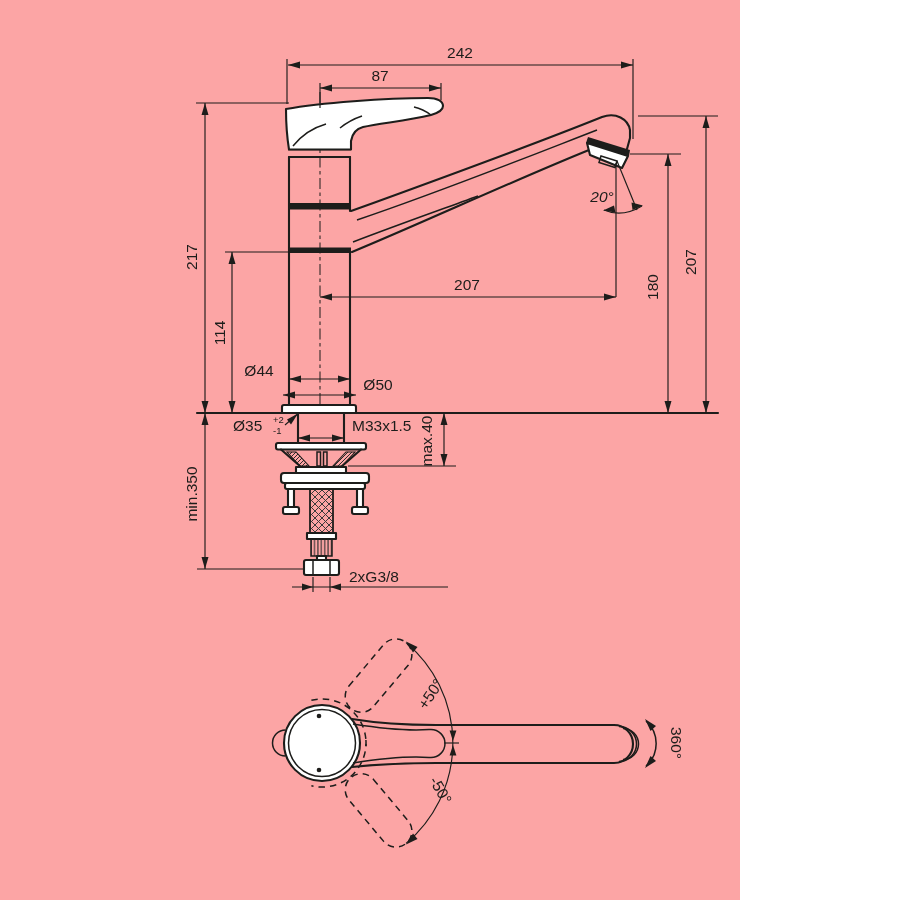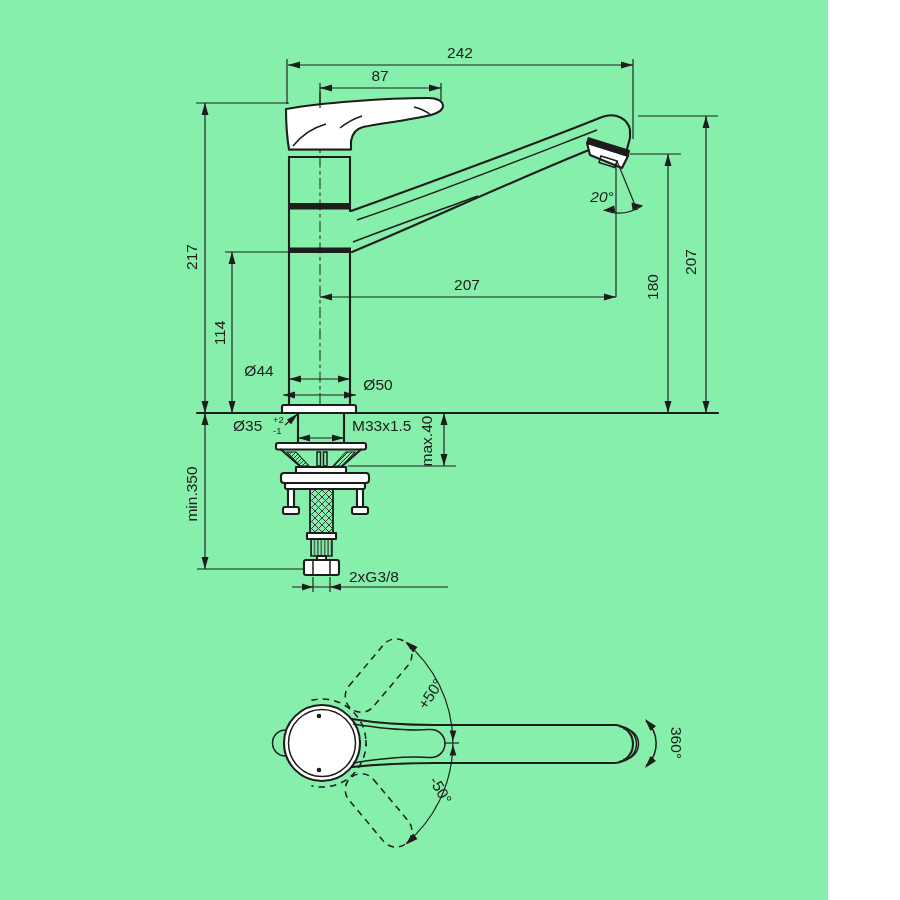--- a/index.html
+++ b/index.html
@@ -1,16 +1,16 @@
 <!DOCTYPE html>
 <html><head>
 <meta charset="utf-8">
 <style>
   html,body{margin:0;padding:0;background:#fff;}
-  .stage{position:relative;width:828px;height:900px;background:#86efac;overflow:hidden;
+  .stage{position:relative;width:740px;height:900px;background:#fca5a5;overflow:hidden;
          font-family:"Liberation Sans", sans-serif;}
   svg{display:block;}
   .ol{fill:none;stroke:#1d1d1b;stroke-width:2.1;stroke-linecap:round;stroke-linejoin:round;}
   .ol-f{fill:#ffffff;stroke:#1d1d1b;stroke-width:2.1;stroke-linejoin:round;}
   .thin{fill:none;stroke:#1d1d1b;stroke-width:1.15;}
   .thin2{fill:none;stroke:#1d1d1b;stroke-width:1.5;}
   .dark{fill:#1d1d1b;stroke:none;}
   .cl{fill:none;stroke:#1d1d1b;stroke-width:1;stroke-dasharray:11 3.5 3.5 3.5;}
   .dsh{fill:none;stroke:#1d1d1b;stroke-width:1.5;stroke-dasharray:6.5 5;}
   .ah{fill:#1d1d1b;stroke:none;}

